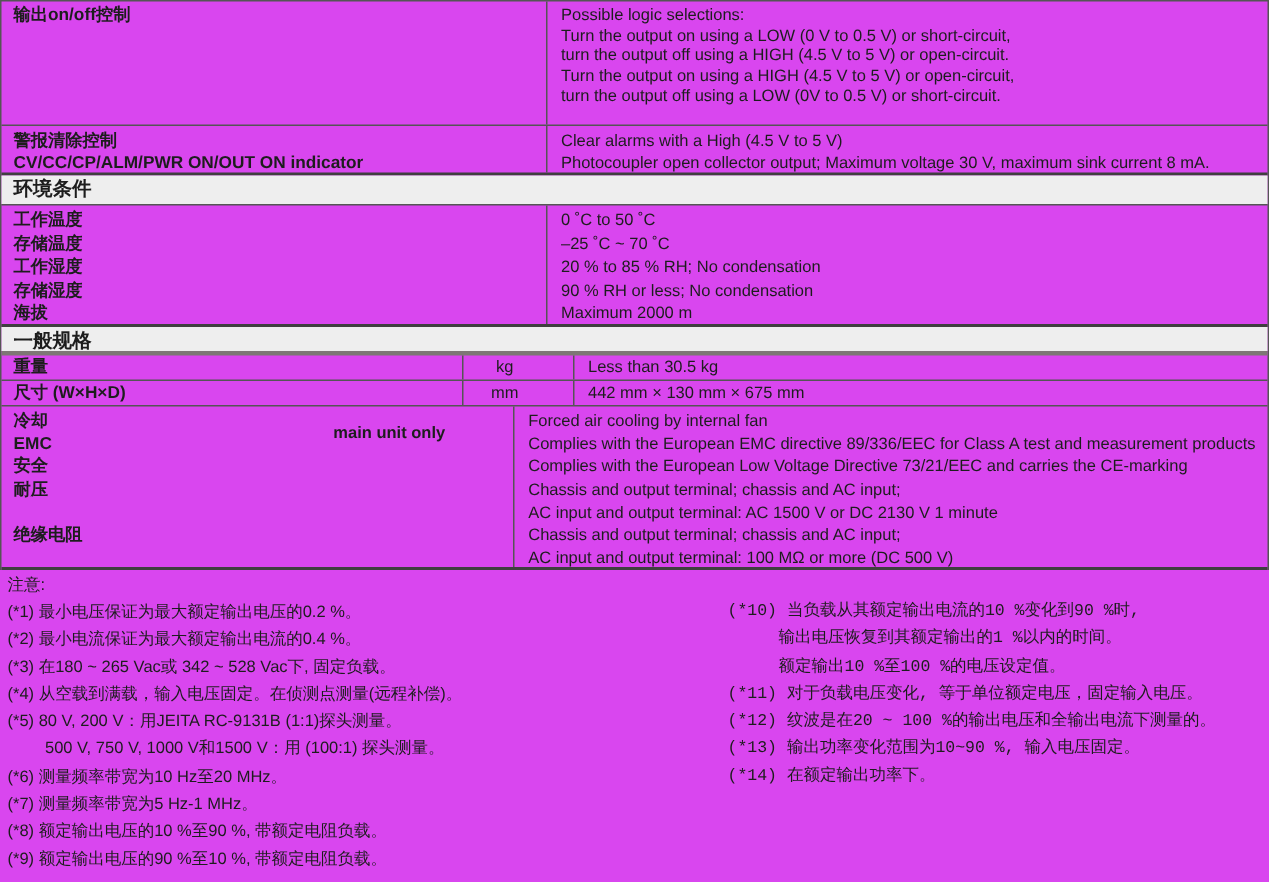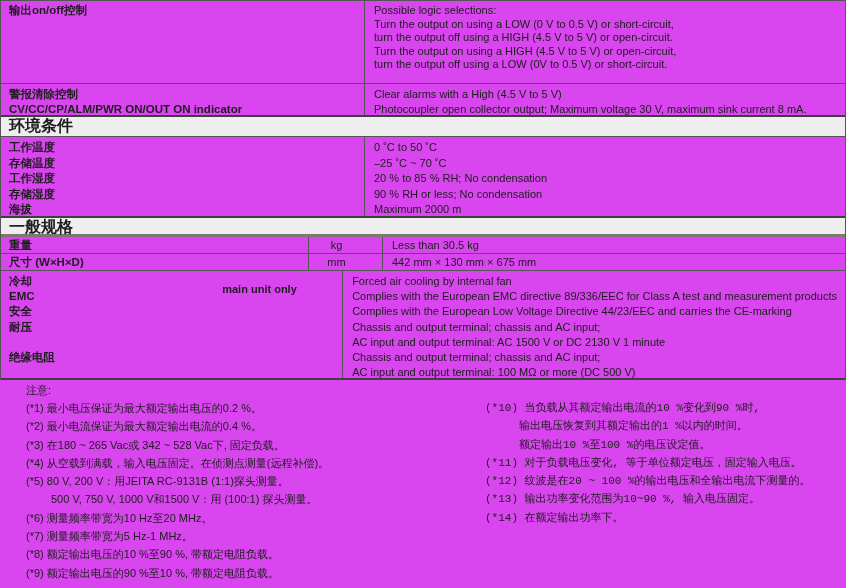--- a/index.html
+++ b/index.html
@@ -23,36 +23,36 @@
   .r-env     { height:81px; border-bottom:2px solid #3f3f3f; }
   .r-sec2    { height:19px; border-bottom:3px solid #7e7775; }
   .r-weight  { height:17px; border-bottom:1px solid #555; }
   .r-dims    { height:17px; border-bottom:1px solid #555; }
   .r-general { height:109px; border-bottom:2px solid #3f3f3f; }
 
   .label-cell { width:363px; padding:3px 6px 0 8px; }
   .value-cell { flex:1; border-left:1px solid #555; padding:3px 8px 0 9px; }
   .zh { font-weight:700; font-size:11.5px; }
 
-  .sec-band { background:#eeeeee; width:100%; font-weight:700; font-size:16px;
+  .sec-band { background:#eeeeee; width:100%; font-weight:700; font-size:13px;
               line-height:18px; padding-left:8px; }
 
   .ln136 { height:13.6px; line-height:13.6px; white-space:nowrap; }
   .ln15  { height:15px;   line-height:15px;   white-space:nowrap; }
   .ln156 { height:15.6px; line-height:15.6px; white-space:nowrap; }
   .ln152 { height:15.2px; line-height:15.2px; white-space:nowrap; }
 
   .c-weight-label { width:209px; padding:0 0 0 8px; line-height:16px; }
   .c-cond  { width:98px;  border-left:1px solid #555; text-align:center; font-weight:700; line-height:16px;margin-top:44px; }
   .c-unit  { width:56px;  border-left:1px solid #555; text-align:center; line-height:16px; }
   .c-val   { flex:1; border-left:1px solid #555; padding-left:9px; line-height:16px; white-space:nowrap;margin-left:18px; }
   .c-dims-label { width:307px; padding:0 0 0 8px; line-height:16px; }
 
   
-  .notes-left  { position:absolute; left:5px;  top:381px;margin-left:21px; }
+  .notes-left  { position:absolute; left:5px;  top:381px; }
   .notes-right { position:absolute; left:485px; top:399px;font-family:Liberation Mono, monospace; }
   .note-title { height:18px; line-height:18px; }
   .note-ln { height:18.3px; line-height:18.3px; white-space:nowrap; }
   .ind-l { padding-left:25px; }
   .ind-r { padding-left:34px; }
 </style>
 </head>
 <body>
 
 <div class="page">
@@ -127,21 +127,21 @@
         <div class="zh ln152">EMC</div>
         <div class="zh ln152">安全</div>
         <div class="zh ln152">耐压</div>
         <div class="zh ln152"></div>
         <div class="zh ln152">绝缘电阻</div>
         <div class="zh ln152"></div>
       </div>
       <div class="value-cell">
         <div class="ln152">Forced air cooling by internal fan</div>
         <div class="ln152">Complies with the European EMC directive 89/336/EEC for Class A test and measurement products</div>
-        <div class="ln152">Complies with the European Low Voltage Directive 44/23/EEC and carries the CE-marking</div>
+        <div class="ln152">Complies with the European Low Voltage Directive 73/21/EEC and carries the CE-marking</div>
         <div class="ln152">Chassis and output terminal; chassis and AC input;</div>
         <div class="ln152">AC input and output terminal: AC 1500 V or DC 2130 V 1 minute</div>
         <div class="ln152">Chassis and output terminal; chassis and AC input;</div>
         <div class="ln152">AC input and output terminal: 100 MΩ or more (DC 500 V)</div>
       </div>
     </div>
 
   </div>
 
   <div class="notes-left">

